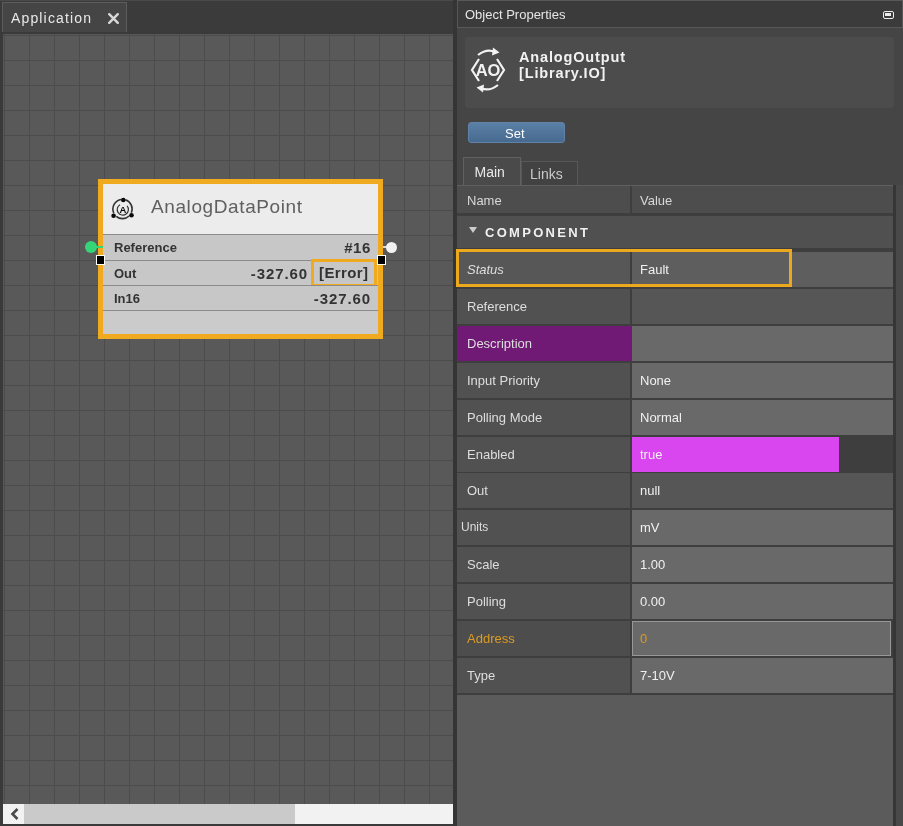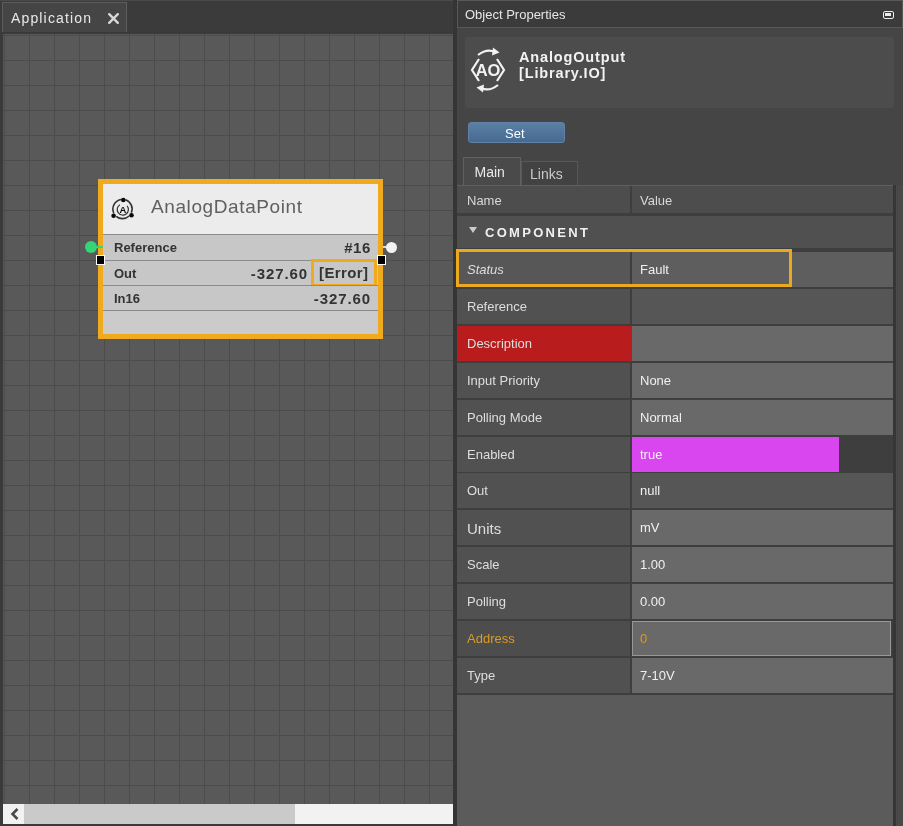--- a/index.html
+++ b/index.html
@@ -141,21 +141,21 @@
 </div>
 <div class="abs" style="left:0;top:104.15px;width:436px;height:35px;">
   <div class="abs" style="left:0;top:0;width:173px;height:35px;background:#515151;">
           <span class="abs" style="left:10px;top:10px;font-size:13px;color:#dedede;">Reference</span>
         </div>
   <div class="abs" style="left:175px;top:0;width:261px;height:35px;background:#565656;">
           <span class="abs" style="left:8px;top:10px;font-size:13px;color:#f0f0f0;"></span>
         </div>
 </div>
 <div class="abs" style="left:0;top:141.0px;width:436px;height:35px;">
-  <div class="abs" style="left:0;top:0;width:207px;height:35px;background:#b91c1c;text-decoration:underline;">
+  <div class="abs" style="left:0;top:0;width:207px;height:35px;background:#701a75;text-decoration:underline;">
           <span class="abs" style="left:10px;top:10px;font-size:13px;color:#dedede;">Description</span>
         </div>
   <div class="abs" style="left:175px;top:0;width:261px;height:35px;background:#696969;">
           <span class="abs" style="left:8px;top:10px;font-size:13px;color:#f0f0f0;"></span>
         </div>
 </div>
 <div class="abs" style="left:0;top:177.85px;width:436px;height:35px;">
   <div class="abs" style="left:0;top:0;width:173px;height:35px;background:#515151;">
           <span class="abs" style="left:10px;top:10px;font-size:13px;color:#dedede;">Input Priority</span>
         </div>
@@ -182,21 +182,21 @@
 <div class="abs" style="left:0;top:288.4px;width:436px;height:35px;">
   <div class="abs" style="left:0;top:0;width:173px;height:35px;background:#515151;">
           <span class="abs" style="left:10px;top:10px;font-size:13px;color:#dedede;">Out</span>
         </div>
   <div class="abs" style="left:175px;top:0;width:261px;height:35px;background:#565656;">
           <span class="abs" style="left:8px;top:10px;font-size:13px;color:#f0f0f0;">null</span>
         </div>
 </div>
 <div class="abs" style="left:0;top:325.25px;width:436px;height:35px;">
   <div class="abs" style="left:0;top:0;width:173px;height:35px;background:#515151;">
-          <span class="abs" style="left:10px;top:10px;font-size:15px;color:#dedede;">Units</span>
+          <span class="abs" style="left:4px;top:10px;font-size:12px;color:#dedede;">Units</span>
         </div>
   <div class="abs" style="left:175px;top:0;width:261px;height:35px;background:#696969;">
           <span class="abs" style="left:8px;top:10px;font-size:13px;color:#f0f0f0;">mV</span>
         </div>
 </div>
 <div class="abs" style="left:0;top:362.1px;width:436px;height:35px;">
   <div class="abs" style="left:0;top:0;width:173px;height:35px;background:#515151;">
           <span class="abs" style="left:10px;top:10px;font-size:13px;color:#dedede;">Scale</span>
         </div>
   <div class="abs" style="left:175px;top:0;width:261px;height:35px;background:#696969;padding-left:30px;">

